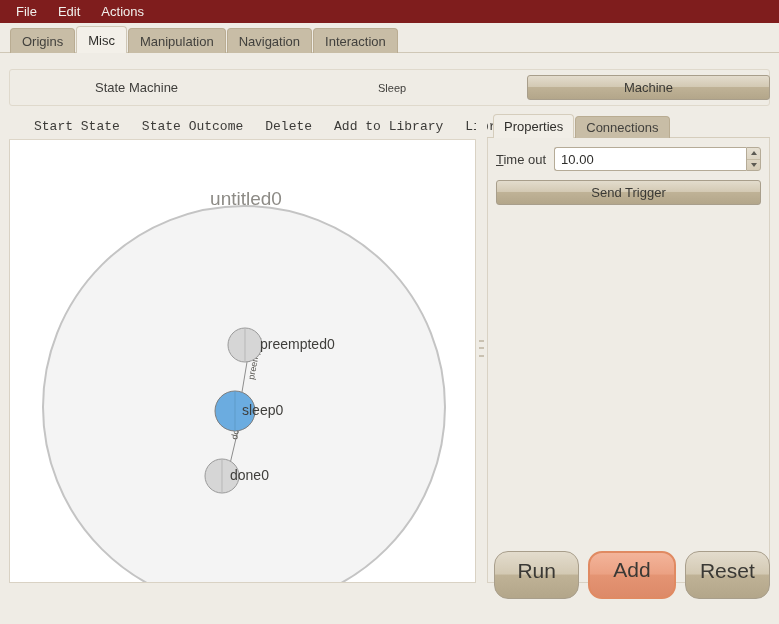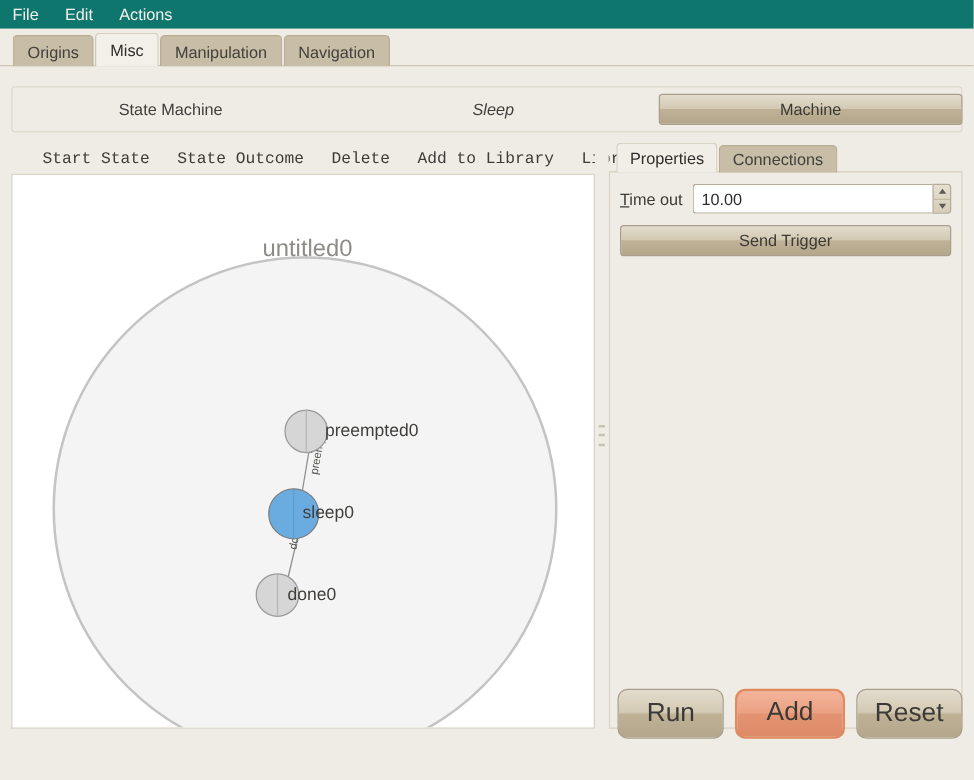--- a/index.html
+++ b/index.html
@@ -11,24 +11,24 @@
     background: #efece5;
     font-family: "Liberation Sans", sans-serif;
     font-size: 13px;
     color: #3b3b38;
     -webkit-font-smoothing: antialiased;
   }
 
   
   .menubar {
     height: 23px;
-    background: #0f766e;
-    display: flex;
-    align-items: center;
-    padding-left: 1px;
+    background: #7f1d1d;
+    display: flex;
+    align-items: center;
+    padding-left: 7px;
     gap: 3px;
   }
   .menubar .menu-item {
     color: #f2f0ec;
     font-size: 13px;
     padding: 2px 9px;
     line-height: 17px;
     cursor: default;
     white-space: nowrap;
   }
@@ -78,21 +78,21 @@
     margin: 16px 9px 0 9px;
     height: 37px;
     background: #efece5;
     border: 1px solid #dfd9cc;
     border-radius: 3px;
     display: flex;
     align-items: center;
     position: relative;
   }
   .toprow .lbl-sm   { position: absolute; left: 85px;  font-size: 13px; color: #3f3e3b; }
-  .toprow .lbl-name { position: absolute; left: 368px; font-size: 13px; color: #3f3e3b; font-style: italic; }
+  .toprow .lbl-name { position: absolute; left: 368px; font-size: 11px; color: #3f3e3b; }
 
   .btn {
     border: 1px solid #a89e8b;
     border-radius: 3px;
     background: linear-gradient(to bottom, #e3dccd 0%, #d3c9b3 48%, #bfb296 50%, #b3a68a 100%);
     color: #3a3935;
     font-size: 13px;
     font-family: "Liberation Sans", sans-serif;
     cursor: default;
     text-align: center;
@@ -276,24 +276,24 @@
   .bottombar {
     position: absolute;
     left: 494px;
     top: 551px;
     width: 276px;
     display: flex;
     gap: 9px;
   }
   .btn-big {
     flex: 1;
-    height: 40px;
+    height: 48px;
     font-size: 21px;
     line-height: 38px;
-    border-radius: 8px;
+    border-radius: 14px;
   }
   .btn-big.accent {
     background: linear-gradient(to bottom, #f3b49a 0%, #eba183 48%, #e49473 50%, #dd8a68 100%);
     border: 2px solid #e08a62;
     line-height: 34px;
   }
 
   
   .node-label { font-family: "Liberation Sans", sans-serif; font-size: 14px; fill: #3f3e3b; }
   .edge-label { font-family: "Liberation Sans", sans-serif; font-size: 9px; fill: #55534e; }
@@ -306,20 +306,21 @@
   <div class="menu-item">File</div>
   <div class="menu-item">Edit</div>
   <div class="menu-item">Actions</div>
 </div>
 
 <div class="tabstrip">
   <div class="tab">Origins</div>
   <div class="tab active">Misc</div>
   <div class="tab">Manipulation</div>
   <div class="tab">Navigation</div>
+  <div class="tab">Interaction</div>
 </div>
 
 <div class="toprow">
   <div class="lbl-sm">State Machine</div>
   <div class="lbl-name">Sleep</div>
   <div class="btn btn-trigger">Machine</div>
 </div>
 
 <div class="editor-area">
 

